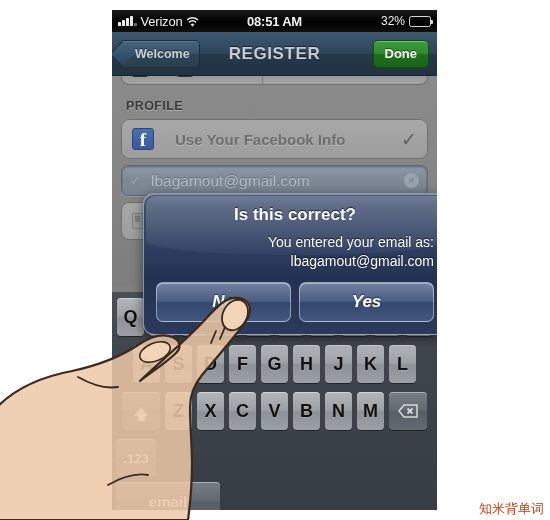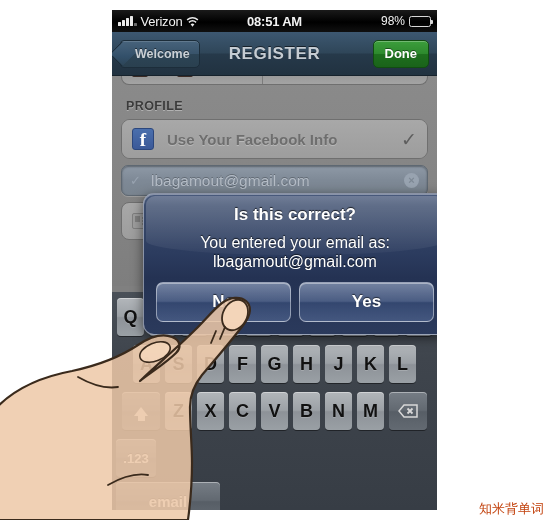--- a/index.html
+++ b/index.html
@@ -228,21 +228,21 @@
     font-family: "Liberation Serif", serif;
     font-weight: bold;
     font-size: 19px;
     line-height: 21px;
     text-align: center;
     border: 1px solid #2c477d;
     box-sizing: border-box;
     overflow: hidden;
   }
   .row-label {
-    margin-left: 13px;
+    margin-left: 21px;
     color: #6e6e6e;
     font-size: 15px;
     font-weight: bold;
     text-shadow: 0 1px 0 rgba(255,255,255,0.25);
   }
   .check-icon {
     margin-left: auto;
     color: #5e5e5e;
     font-size: 19px;
     line-height: 1;
@@ -417,23 +417,23 @@
     position: relative;
     text-align: center;
     color: #ffffff;
     font-size: 17px;
     font-weight: bold;
     text-shadow: 0 -1px 1px rgba(0,0,0,0.7);
     margin-bottom: 8px;
   }
   #alert-message {
     position: relative;
-    text-align: center;
+    text-align: right;
     color: #ffffff;
-    font-size: 16px;
+    font-size: 14px;
     line-height: 19px;
     text-shadow: 0 -1px 1px rgba(0,0,0,0.7);
     margin-bottom: 11px;
   }
   #alert-buttons {
     position: relative;
     display: flex;
     gap: 8px;
   }
   .alert-btn {
@@ -443,20 +443,21 @@
     background: linear-gradient(to bottom, rgba(180,196,224,0.55) 0%, rgba(110,132,175,0.5) 48%, rgba(60,82,126,0.62) 52%, rgba(86,108,152,0.6) 100%);
     border: 1px solid rgba(255,255,255,0.45);
     box-shadow: inset 0 1px 0 rgba(255,255,255,0.4);
     color: #ffffff;
     font-size: 17px;
     font-weight: bold;
     display: flex;
     align-items: center;
     justify-content: center;
     text-shadow: 0 -1px 1px rgba(0,0,0,0.6);
+    font-style: italic;
   }
 
   
   #hand-illustration {
     position: absolute;
     left: 0;
     top: 295px;
     width: 340px;
     height: 225px;
     z-index: 60;
@@ -492,21 +493,21 @@
       <span class="wifi-icon">
         <svg width="13" height="11" viewBox="0 0 13 11">
           <path d="M6.5 9.8 L4.6 7.2 Q6.5 5.8 8.4 7.2 Z" fill="#eaeaea"></path>
           <path d="M2.9 5.3 Q6.5 2.3 10.1 5.3" stroke="#eaeaea" stroke-width="1.5" fill="none"></path>
           <path d="M1.1 2.9 Q6.5 -1.2 11.9 2.9" stroke="#eaeaea" stroke-width="1.5" fill="none"></path>
         </svg>
       </span>
     </div>
     <div class="sb-center">08:51 AM</div>
     <div class="sb-right">
-      <span class="battery-pct">98%</span>
+      <span class="battery-pct">32%</span>
       <span class="battery-icon">
         <span class="battery-fill" style="width:96%"></span>
       </span>
     </div>
   </div>
 
   <div id="nav-bar">
     <div class="back-button">
       <span>Welcome</span>
     </div>

